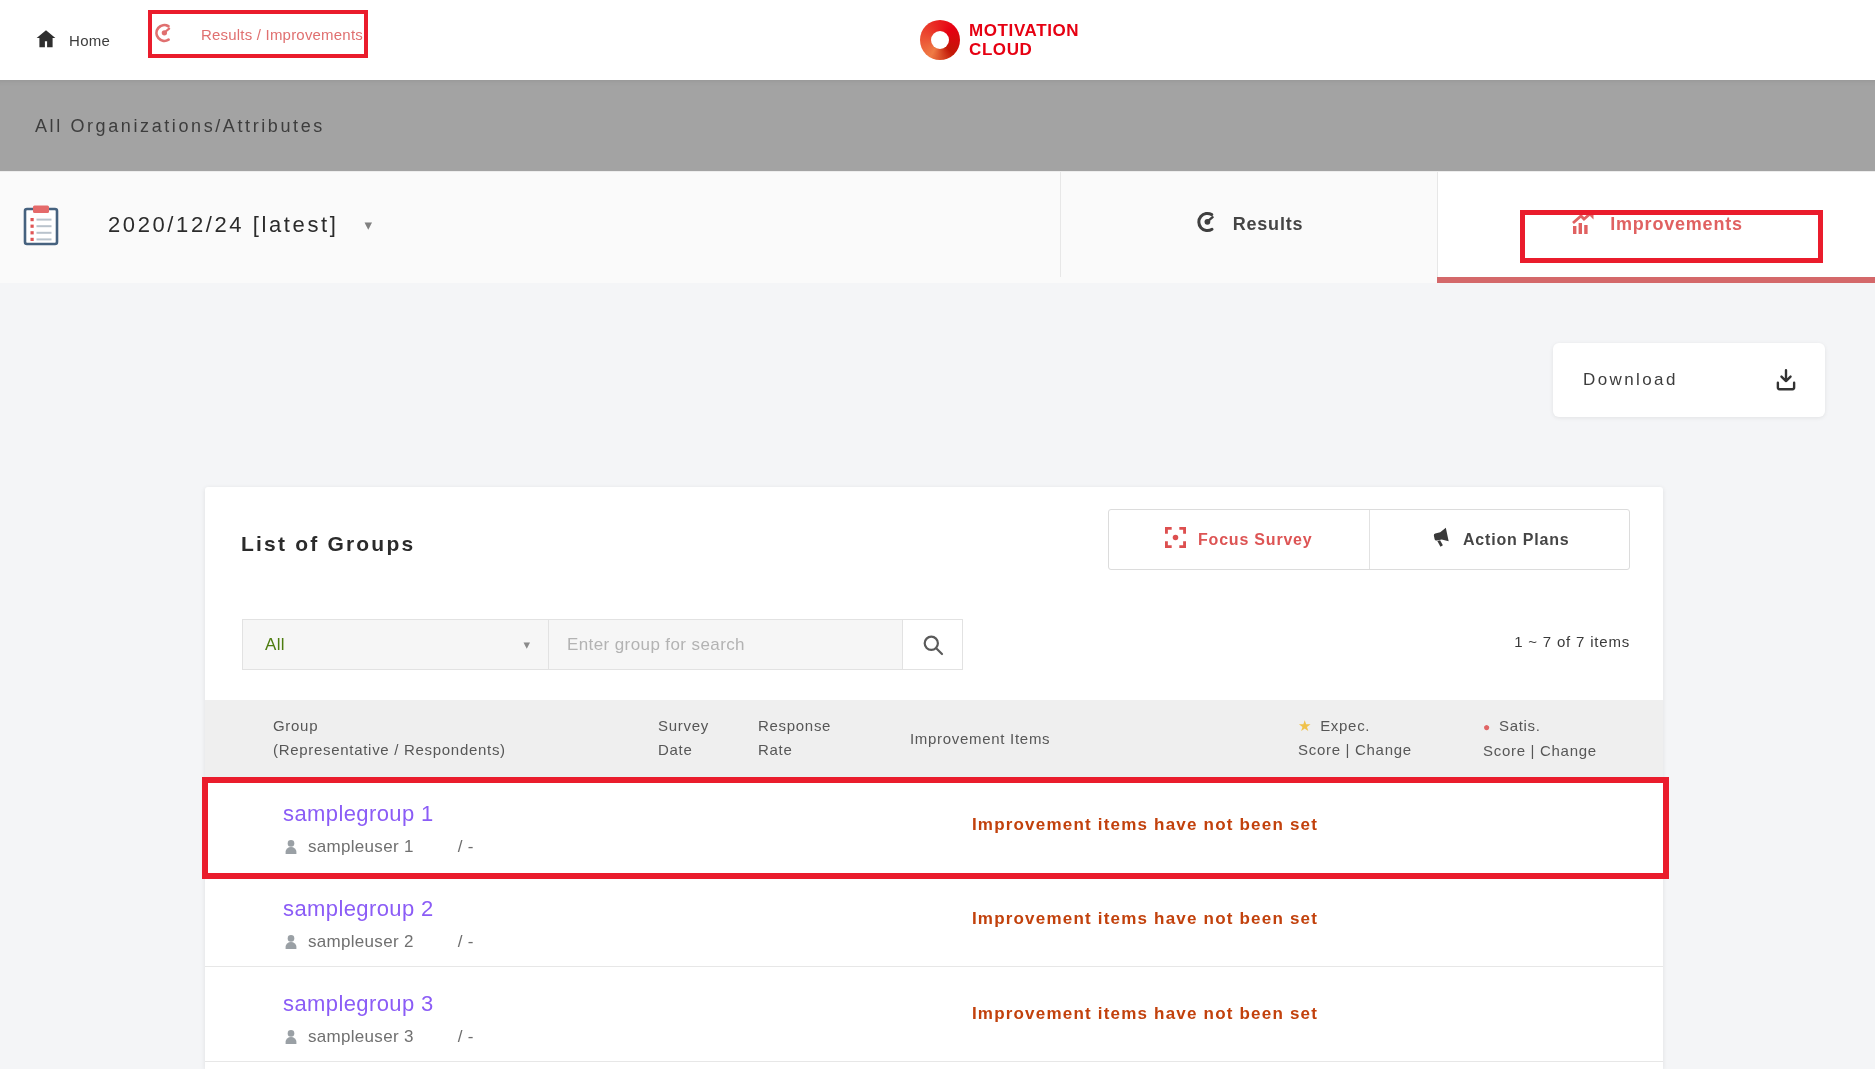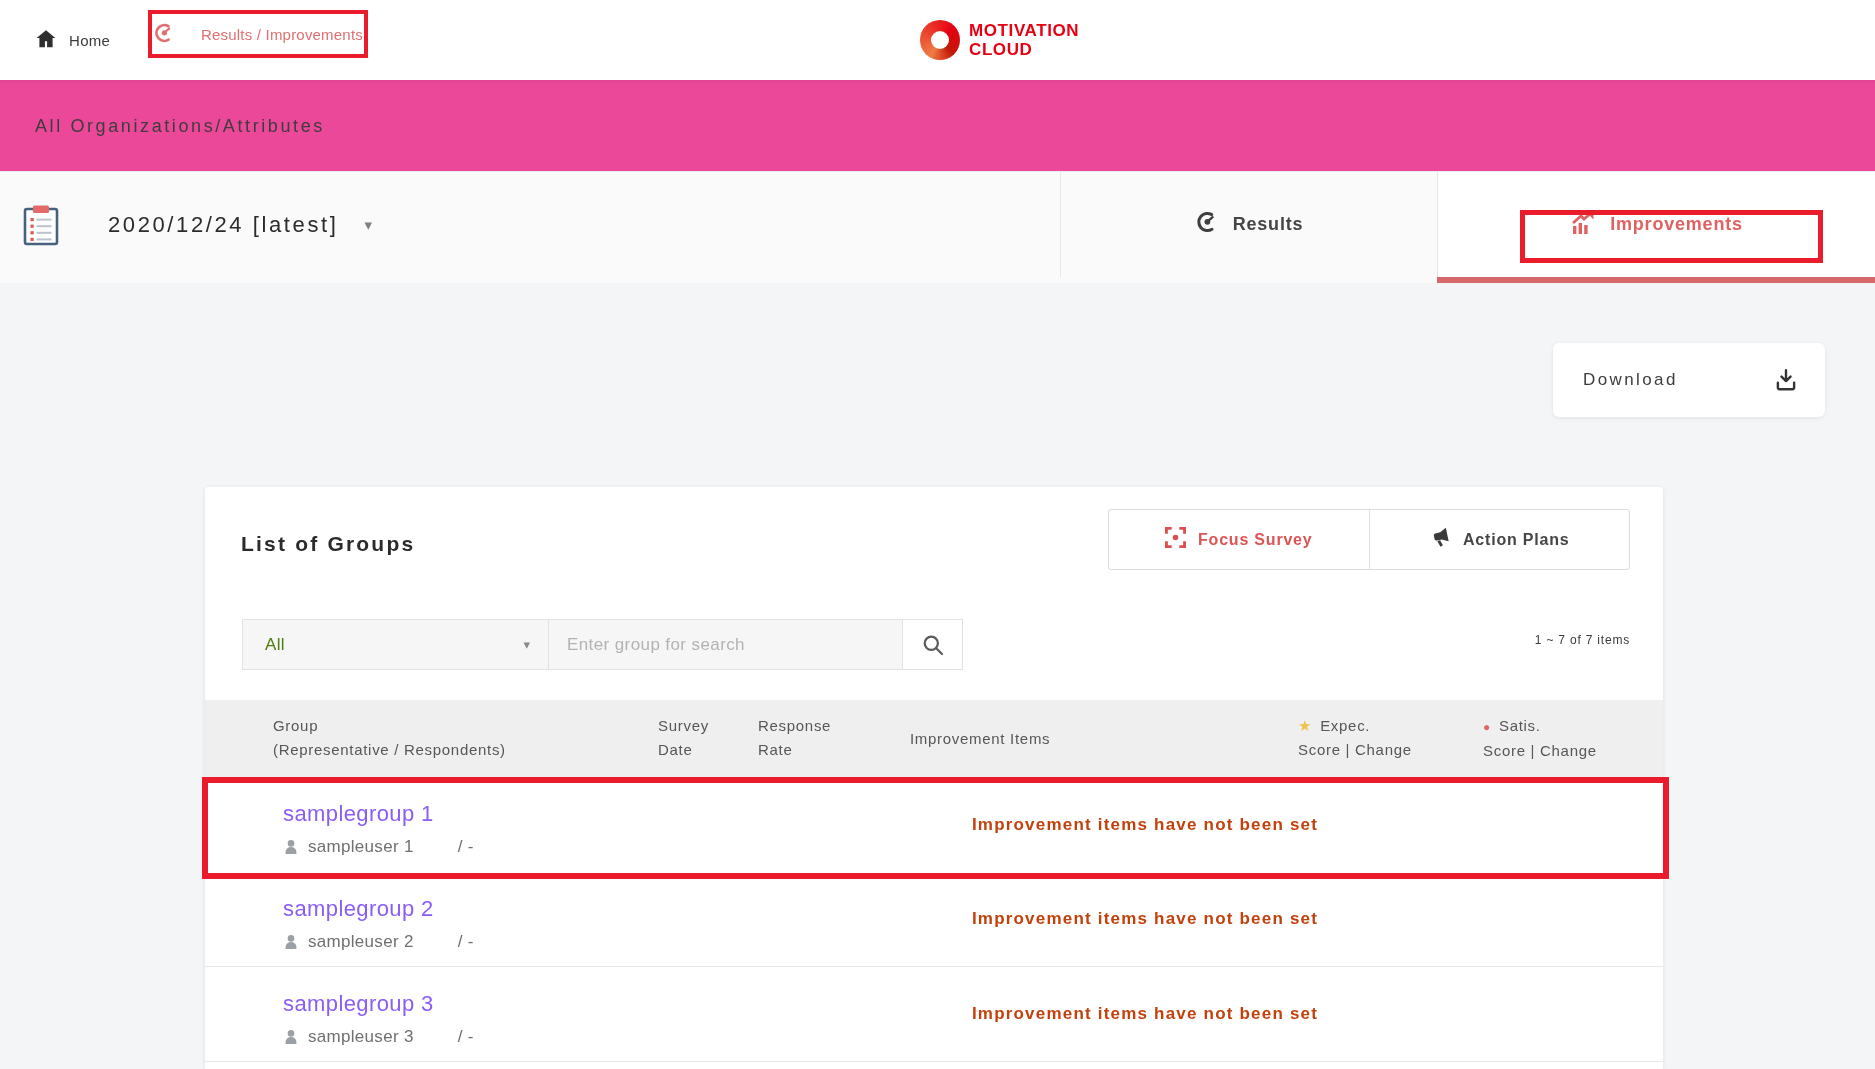--- a/index.html
+++ b/index.html
@@ -13,21 +13,21 @@
   .nav-home span { font-size:15px; color:#3c3c3c; letter-spacing:.3px; }
   .nav-ri { position:absolute; left:148px; top:10px; width:220px; height:48px; border:4px solid #ea1c2c; display:flex; align-items:center; justify-content:center; gap:26px; }
   .nav-ri span { font-size:15px; color:#e07070; letter-spacing:.2px; }
   .logo { position:absolute; left:920px; top:0; height:80px; display:flex; align-items:center; gap:9px; cursor:pointer; }
   .donut { position:relative; width:40px; height:40px; border-radius:50%; background:conic-gradient(from 210deg,#ef7b45,#e60012 55%,#c21807 80%,#ef7b45); }
   .donut::after { content:""; position:absolute; left:11px; top:11px; width:18px; height:18px; border-radius:50%; background:#fff; }
   .logo-text { display:flex; flex-direction:column; font-weight:bold; font-size:17px; line-height:19px; color:#e60012; letter-spacing:.6px; }
   .nav-icons { position:absolute; right:0; top:0; height:80px; }
 
   
-  .breadcrumb-bar { position:absolute; left:0; top:80px; width:100%; height:92px; background:#ec4899; box-shadow:0 -1px 0 #ededed inset, 0 6px 6px -6px rgba(0,0,0,.10) inset; display:flex; align-items:center; }
+  .breadcrumb-bar { position:absolute; left:0; top:80px; width:100%; height:92px; background:#a3a3a3; box-shadow:0 -1px 0 #ededed inset, 0 6px 6px -6px rgba(0,0,0,.10) inset; display:flex; align-items:center; }
   .breadcrumb-bar span { margin-left:35px; font-size:18px; letter-spacing:2.6px; color:#3d3d3d; }
 
   
   .survey-bar { position:absolute; left:0; top:172px; width:100%; height:111px; background:#fafafa; }
   .clipboard { position:absolute; left:22px; top:32px; }
   .date-select { position:absolute; left:108px; top:0; height:105px; display:flex; align-items:center; gap:26px; cursor:pointer; }
   .date-select .dtxt { font-size:22px; letter-spacing:2.6px; color:#2b2b2b; }
   .date-select .caret { font-size:15px; color:#808080; }
   .tab { position:absolute; top:0; height:105px; display:flex; align-items:center; justify-content:center; gap:14px; font-size:18px; font-weight:bold; letter-spacing:.8px; cursor:pointer; }
   .tab-results { left:1060px; width:377px; border-left:1px solid #e7e7e7; color:#454545; }
@@ -50,21 +50,21 @@
   .seg-focus { color:#dd5454; }
   .seg-action { color:#454545; }
 
   .dd { position:absolute; left:37px; top:132px; width:307px; height:51px; background:#f6f6f6; border:1px solid #e2e2e2; display:flex; align-items:center; cursor:pointer; }
   .dd span.val { margin-left:22px; font-size:17px; color:#4d7c0f; flex:1; letter-spacing:.3px; }
   .dd span.caret { margin-right:18px; font-size:13px; color:#8a8a8a; }
   .search-box { position:absolute; left:343px; top:132px; width:355px; height:51px; background:#f6f6f6; border:1px solid #e2e2e2; }
   .search-box input { width:100%; height:100%; background:transparent; border:none; outline:none; padding-left:18px; font-family:inherit; font-size:17px; color:#555; letter-spacing:.4px; }
   .search-box input::placeholder { color:#b3b3b3; }
   .search-btn { position:absolute; left:697px; top:132px; width:61px; height:51px; background:#fff; border:1px solid #e2e2e2; display:flex; align-items:center; justify-content:center; cursor:pointer; }
-  .items-count { position:absolute; right:33px; top:146px; font-size:12px; letter-spacing:.8px; color:#3a3a3a; }
+  .items-count { position:absolute; right:33px; top:146px; font-size:15px; letter-spacing:.8px; color:#3a3a3a; }
 
   .thead { position:absolute; left:0; top:213px; width:1458px; height:77px; background:#efefef; color:#575757; font-size:15px; letter-spacing:.7px; }
   .th { position:absolute; line-height:24px; }
   .th-group { left:68px; top:14px; }
   .th-survey { left:453px; top:14px; }
   .th-response { left:553px; top:14px; }
   .th-improve { left:705px; top:27px; }
   .th-expec { left:1093px; top:14px; }
   .th-satis { left:1278px; top:14px; }
   .th .star { color:#f0c24b; font-size:15px; margin-right:8px; }

